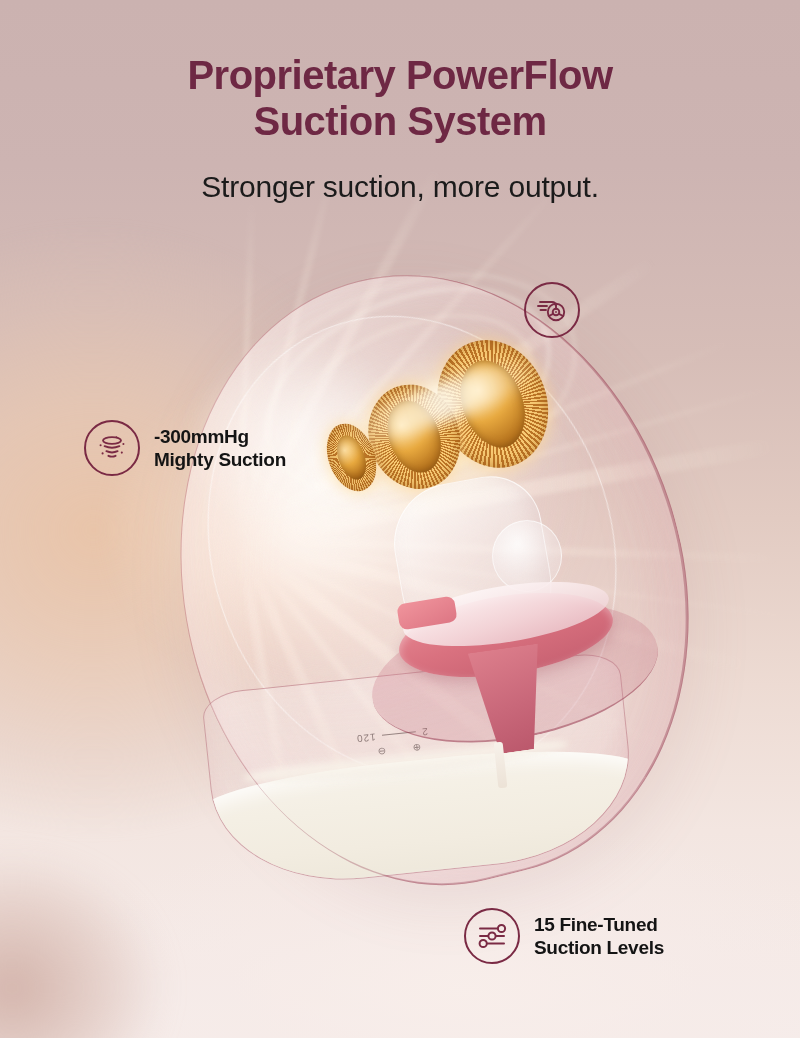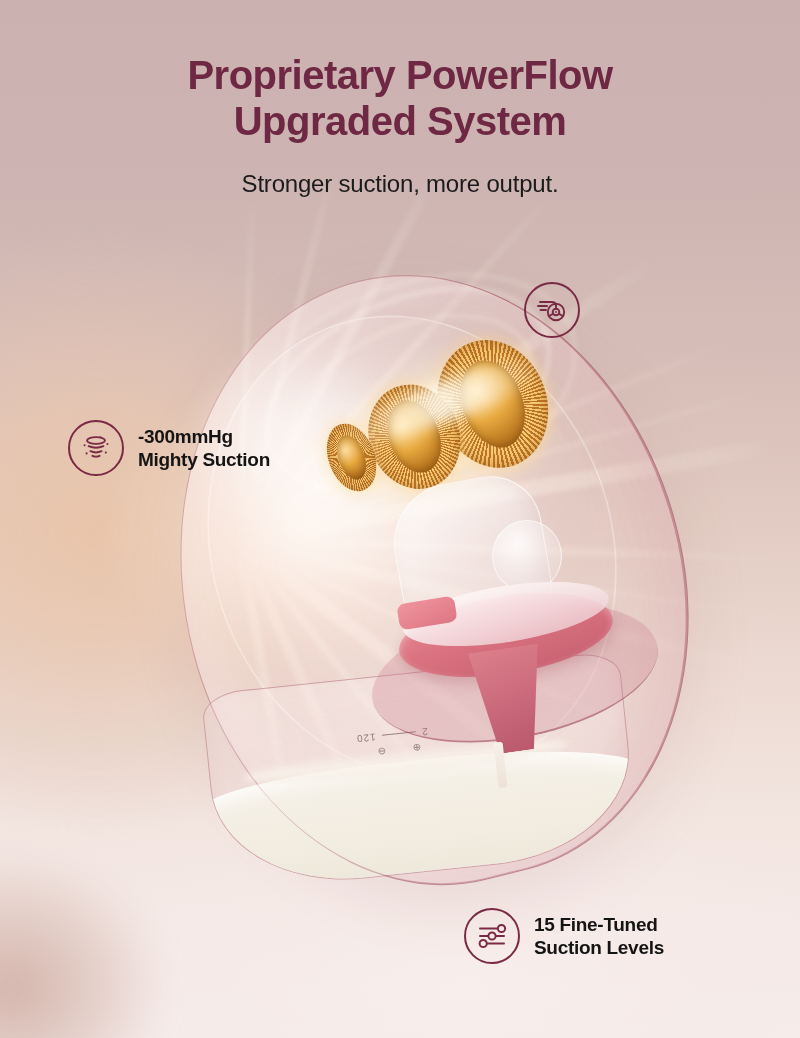--- a/index.html
+++ b/index.html
@@ -101,21 +101,21 @@
     line-height: 1.15;
     letter-spacing: -0.5px;
   }
   .headline .l2 { display: block; }
   .subline {
     position: absolute;
     left: 0; top: 170px;
     width: 800px;
     text-align: center;
     color: #1b1b1b;
-    font-size: 24px;
+    font-size: 30px;
     font-weight: 400;
     letter-spacing: -0.2px;
   }
 
   
   .product { position: absolute; left: 0; top: 0; width: 800px; height: 1038px; }
 
   
   .shell-outer {
     position: absolute;
@@ -356,21 +356,21 @@
   }
   .callout .txt {
     color: #141414;
     font-size: 19px;
     font-weight: 700;
     line-height: 1.22;
     letter-spacing: -0.3px;
     white-space: pre-line;
   }
   .co-motor   { left: 524px; top: 282px; }
-  .co-suction { left: 68px;  top: 420px; }
+  .co-suction { left: 84px;  top: 420px; }
   .co-levels  { left: 464px; top: 908px; }
 </style>
 </head>
 <body>
 
 <div class="page">
 
   <div class="bg-base"></div>
   <div class="bg-left-warm"></div>
   <div class="rays" id="rays">
@@ -390,21 +390,21 @@
       <div class="ray" style="width: 340px; height: 6px; margin-top: -3px; transform: rotate(-88deg); opacity: 0.48;"></div>
       <div class="ray" style="width: 560px; height: 4px; margin-top: -2px; transform: rotate(8deg); opacity: 0.42;"></div>
       <div class="ray" style="width: 555px; height: 5px; margin-top: -2.5px; transform: rotate(-16deg); opacity: 0.45;"></div>
     </div>
   <div class="bg-glow-core"></div>
   <div class="bg-bottom-soft"></div>
   <div class="bg-left-dark-foot"></div>
 
   <div class="headline">
     <span>Proprietary PowerFlow</span>
-    <span class="l2">Upgraded System</span>
+    <span class="l2">Suction System</span>
   </div>
   <div class="subline">Stronger suction, more output.</div>
 
   <div class="product">
 
     <div class="shell-outer"></div>
     <div class="shell-inner"></div>
 
     <div class="swirl sw3"></div>
     <div class="swirl sw1"></div>

